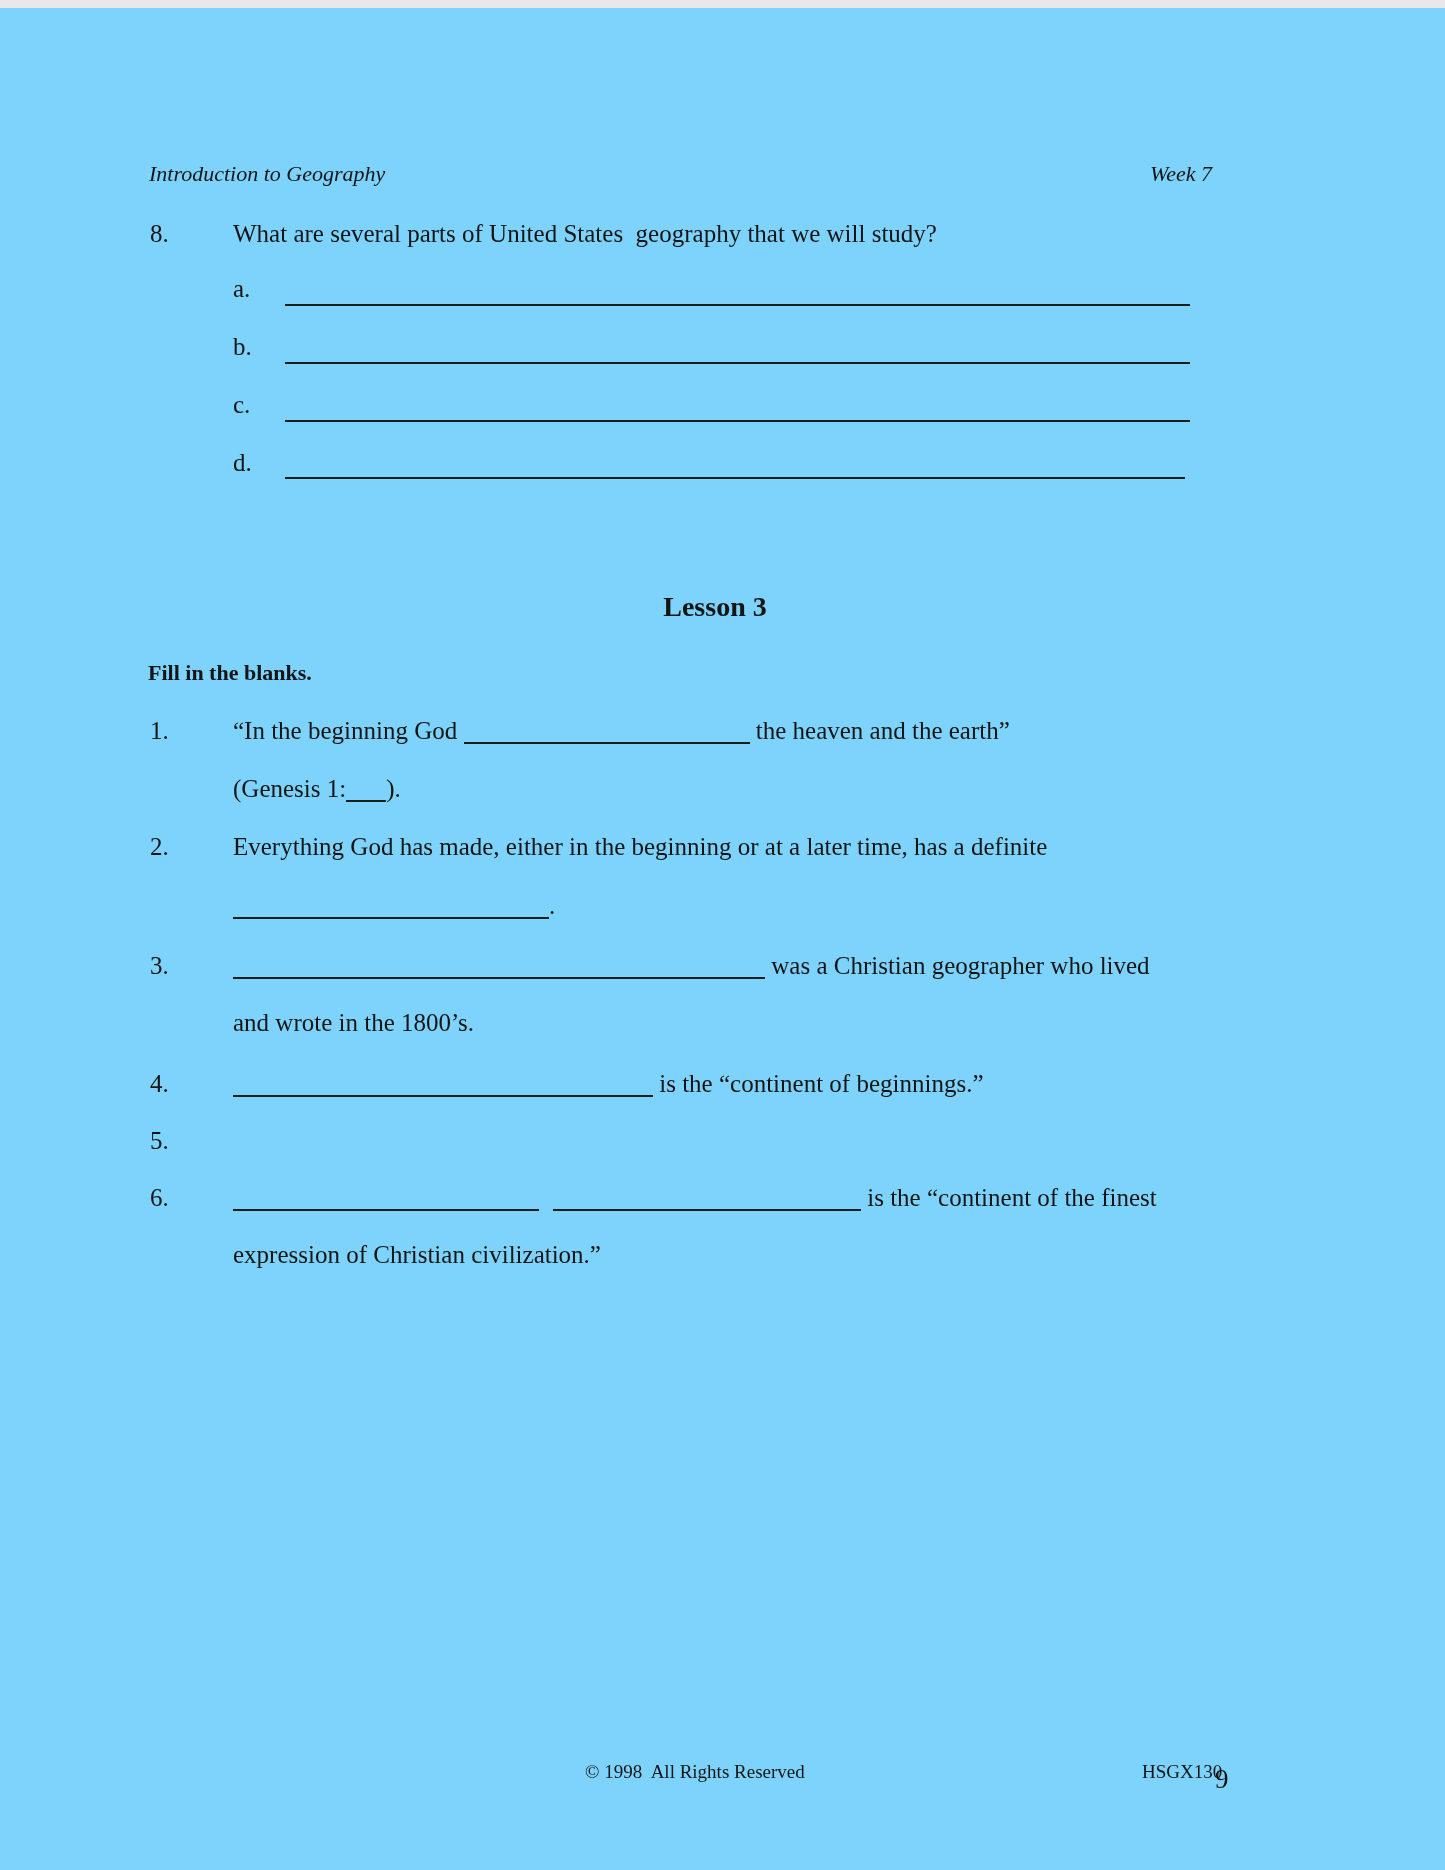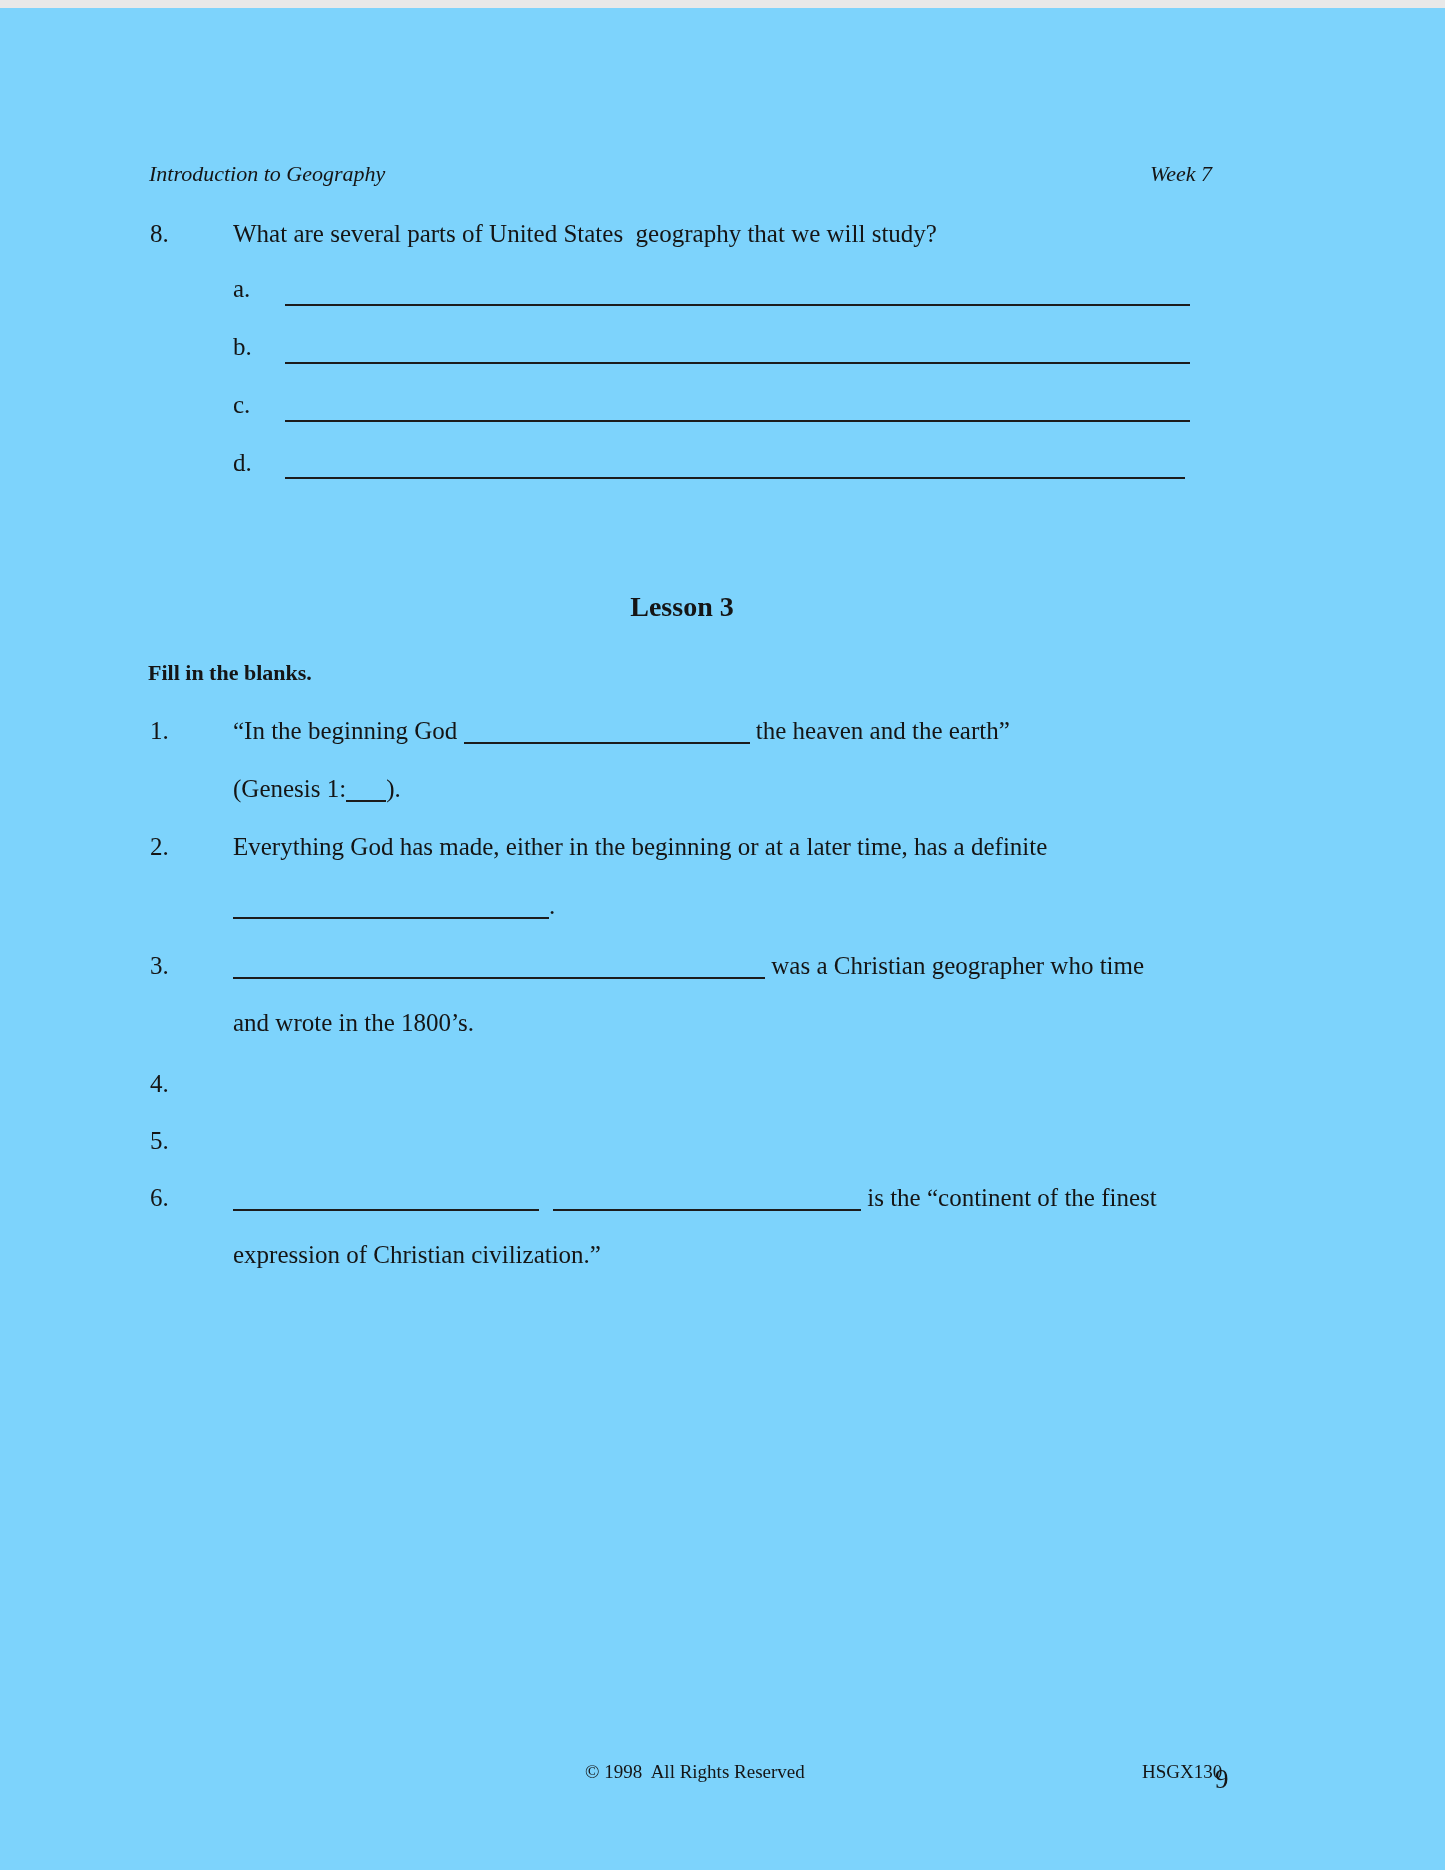--- a/index.html
+++ b/index.html
@@ -26,21 +26,21 @@
     vertical-align:-5px;
   }
   .w-q1{width:286px;}
   .w-gen{width:40px;}
   .w-q2{width:316px;}
   .w-q3{width:532px;}
   .w-q45{width:420px;}
   .w-q6a{width:306px;}
   .w-q6b{width:308px;margin-left:14px;}
   .lesson-head{
-    position:absolute;left:682px;top:583px;
+    position:absolute;left:715px;top:583px;
     transform:translateX(-50%);
     font-size:28px;font-weight:bold;
   }
   .instr{position:absolute;left:148px;top:652px;font-size:22px;font-weight:bold;}
   .ftr{font-size:19px;}
   .pagenum{font-size:27px;}
 </style>
 </head>
 <body>
 
@@ -78,24 +78,25 @@
 
   <span class="num" style="top:709px;">1.</span>
   <span class="body-ind" style="top:709px;"><span class="bind">“In the beginning God</span> <span class="blank w-q1"></span> <span class="bind">the heaven and the earth”</span></span>
   <span class="body-ind" style="top:767px;"><span class="bind">(Genesis 1:</span><span class="blank w-gen"></span><span class="bind">).</span></span>
 
   <span class="num" style="top:825px;">2.</span>
   <span class="body-ind" style="top:825px;"><span class="bind">Everything God has made, either in the beginning or at a later time, has a definite</span></span>
   <span class="body-ind" style="top:884px;"><span class="blank w-q2"></span><span class="bind">.</span></span>
 
   <span class="num" style="top:944px;">3.</span>
-  <span class="body-ind" style="top:944px;"><span class="blank w-q3"></span> <span class="bind">was a Christian geographer who time</span></span>
+  <span class="body-ind" style="top:944px;"><span class="blank w-q3"></span> <span class="bind">was a Christian geographer who lived</span></span>
   <span class="body-ind" style="top:1001px;"><span class="bind">and wrote in the 1800’s.</span></span>
 
   <span class="num" style="top:1062px;">4.</span>
+  <span class="body-ind" style="top:1062px;"><span class="blank w-q45"></span> <span class="bind">is the “continent of beginnings.”</span></span>
 
   <span class="num" style="top:1119px;">5.</span>
 
   <span class="num" style="top:1176px;">6.</span>
   <span class="body-ind" style="top:1176px;"><span class="blank w-q6a"></span><span class="blank w-q6b"></span> <span class="bind">is the “continent of the finest</span></span>
   <span class="body-ind" style="top:1233px;"><span class="bind">expression of Christian civilization.”</span></span>
 
   <div class="row ftr" style="left:566px;top:1728px;">
     <span class="bind">© 1998  All Rights Reserved</span>
   </div>

